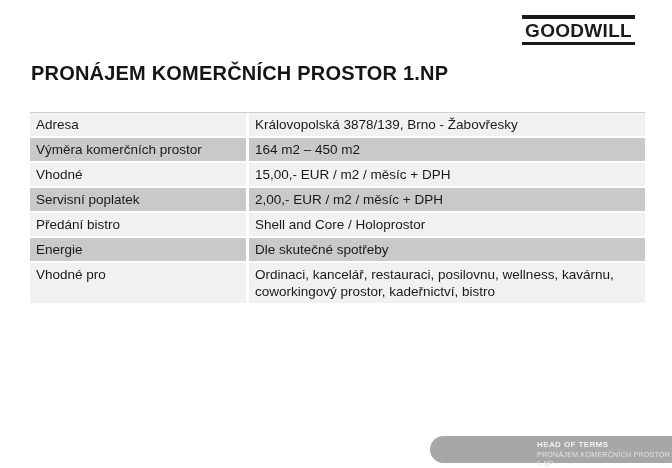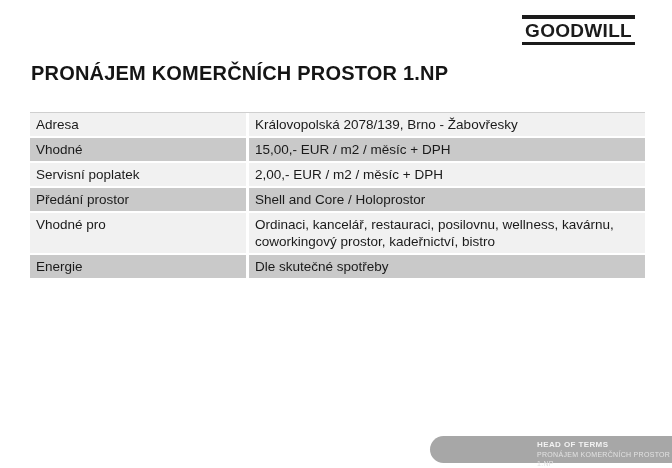--- a/index.html
+++ b/index.html
@@ -100,41 +100,45 @@
     <span class="logo-text">GOODWILL</span>
   </div>
 
   <h1 class="title">PRONÁJEM KOMERČNÍCH PROSTOR 1.NP</h1>
 
   <table class="terms-table">
     <tbody>
 
     <tr>
         <td class="label-cell">Adresa</td>
-        <td class="value-cell">Královopolská 2078/139, Brno - Žabovřesky</td>
+        <td class="value-cell">Královopolská 3878/139, Brno - Žabovřesky</td>
+      </tr>
+        <tr>
+        <td class="label-cell">Výměra komerčních prostor</td>
+        <td class="value-cell">164 m2 – 450 m2</td>
       </tr>
         <tr>
         <td class="label-cell">Vhodné</td>
         <td class="value-cell">15,00,- EUR / m2 / měsíc + DPH</td>
       </tr>
         <tr>
         <td class="label-cell">Servisní poplatek</td>
         <td class="value-cell">2,00,- EUR / m2 / měsíc + DPH</td>
       </tr>
         <tr>
-        <td class="label-cell">Předání prostor</td>
+        <td class="label-cell">Předání bistro</td>
         <td class="value-cell">Shell and Core / Holoprostor</td>
+      </tr>
+        <tr>
+        <td class="label-cell">Energie</td>
+        <td class="value-cell">Dle skutečné spotřeby</td>
       </tr>
         <tr>
         <td class="label-cell">Vhodné pro</td>
         <td class="value-cell">Ordinaci, kancelář, restauraci, posilovnu, wellness, kavárnu, coworkingový prostor, kadeřnictví, bistro</td>
-      </tr>
-        <tr>
-        <td class="label-cell">Energie</td>
-        <td class="value-cell">Dle skutečné spotřeby</td>
       </tr>
       </tbody>
   </table>
 
   <div class="footer-bar">
     <div class="footer-line1">HEAD OF TERMS</div>
     <div class="footer-line2">PRONÁJEM KOMERČNÍCH PROSTOR 1.NP</div>
   </div>
 
 </div>

